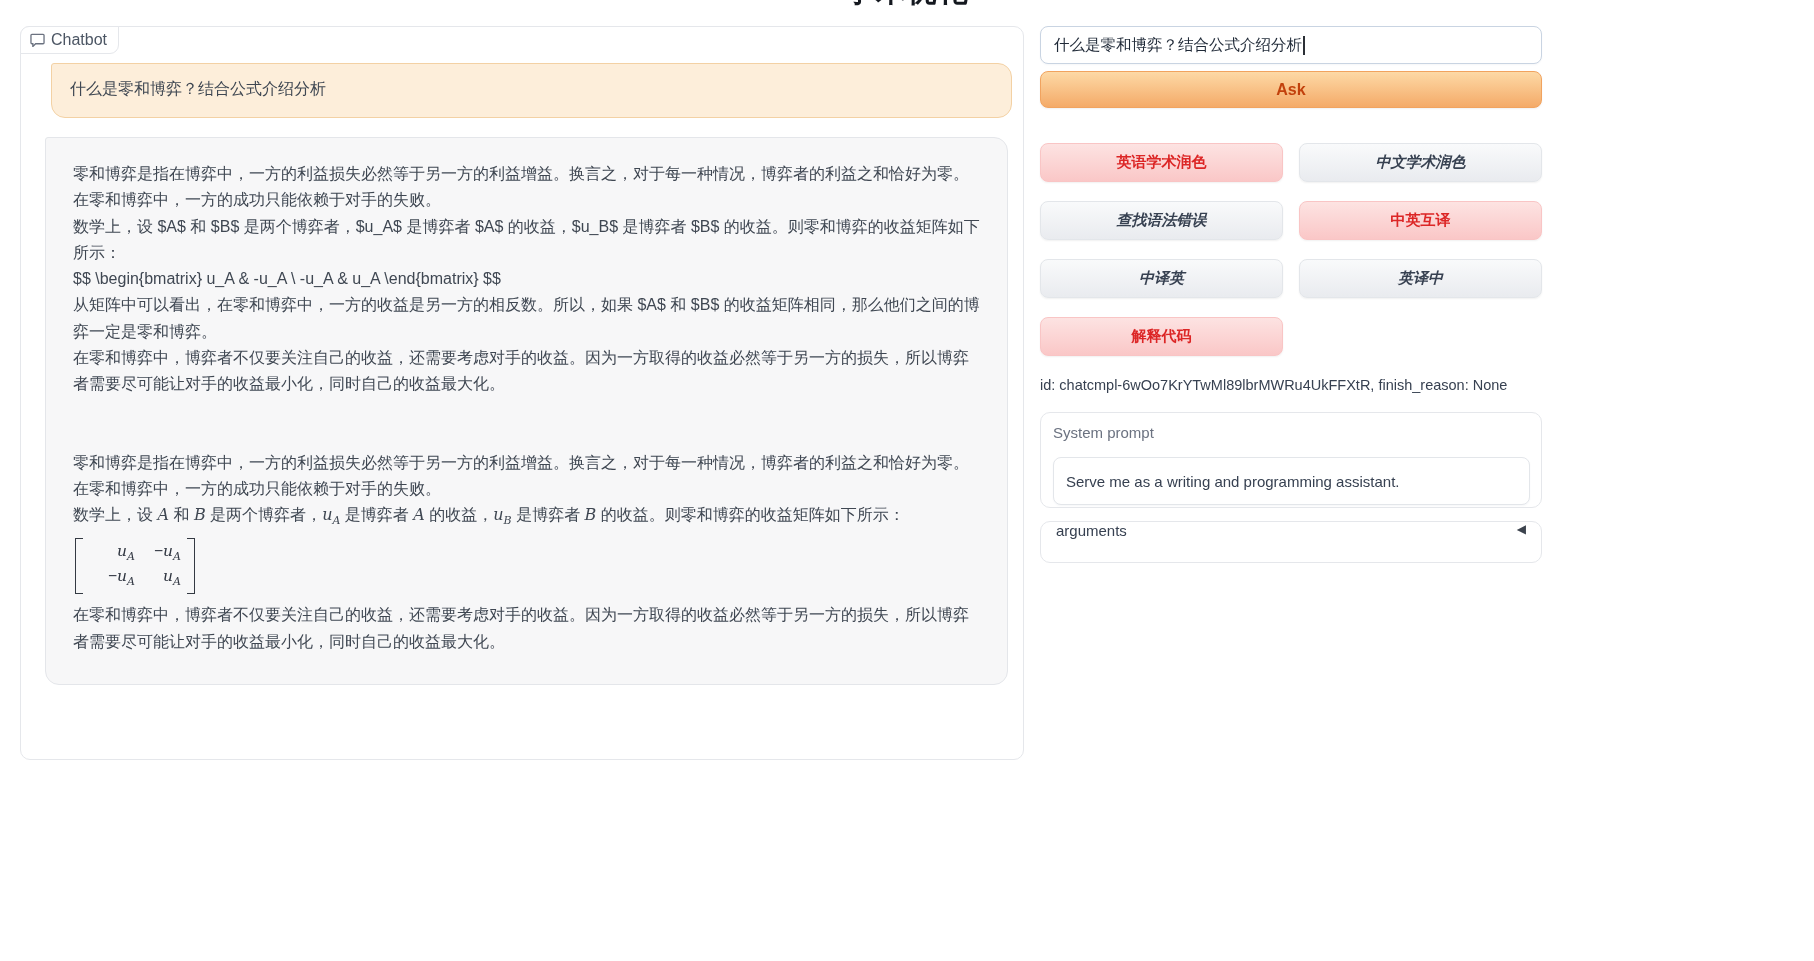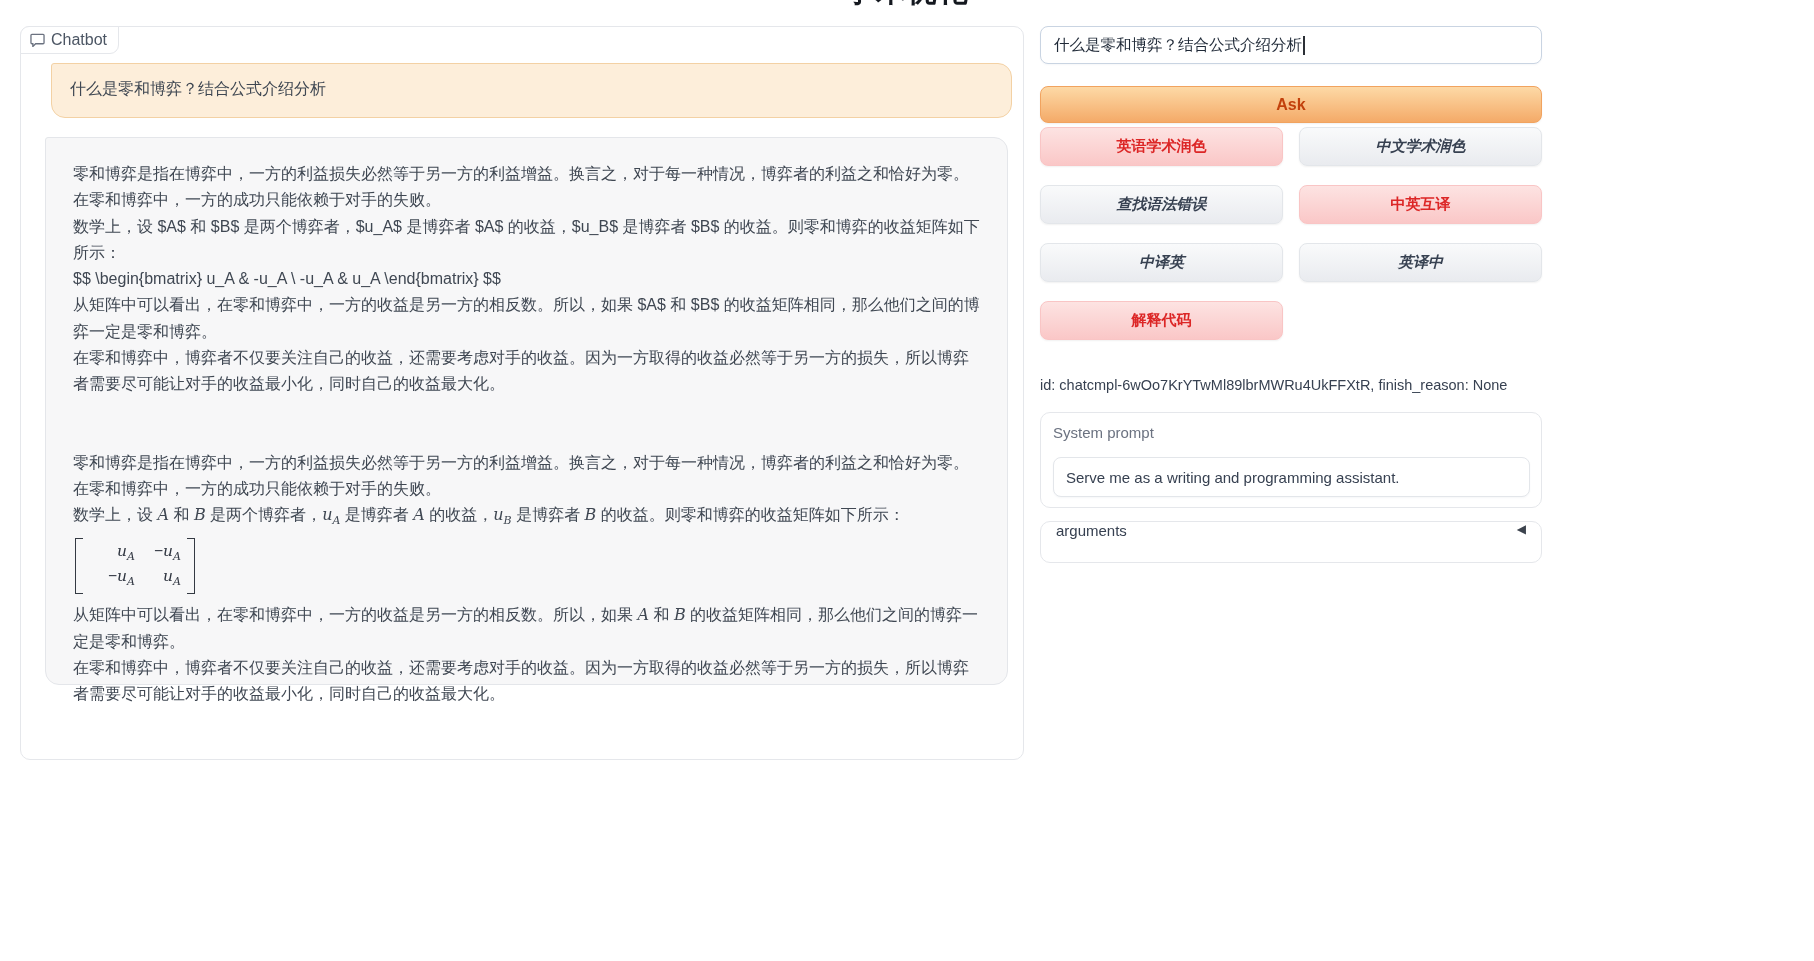--- a/index.html
+++ b/index.html
@@ -43,32 +43,32 @@
   .rt { position:absolute; left:1040px; width:502px; }
   .ask-input { top:26px; height:38px; background:#fff; border:1px solid #c9d4e2; border-radius:8px;
     display:flex; align-items:center; padding:0 13px; font-size:15.5px; color:#1f2937;
     box-shadow:0 1px 2px rgba(25,45,90,.04); }
   .caret { display:inline-block; width:1.5px; height:19px; background:#2b2f36; margin-left:1px; }
 
   .btn { border:1px solid transparent; border-radius:8px; font-weight:700; cursor:pointer;
     box-shadow:0 1px 2px rgba(0,0,0,.06); font-family:inherit; }
   .ask-btn { position:absolute; left:0; top:0; width:502px; height:37px; font-size:16px; color:#c2410c;
     background:linear-gradient(180deg,#fdd9a6 0%,#f4aa68 100%); border-color:#f1a35f; }
-  .ask-wrap { top:86px; height:37px; }
+  .ask-wrap { top:71px; height:37px; }
 
-  .btn-grid { top:127px; display:grid; grid-template-columns:243px 243px; column-gap:16px; row-gap:19px; }
+  .btn-grid { top:143px; display:grid; grid-template-columns:243px 243px; column-gap:16px; row-gap:19px; }
   .qbtn { height:39px; font-size:15px; }
   .qbtn.gray { background:linear-gradient(180deg,#f9fafb 0%,#e9ebef 100%); color:#374151; border-color:#e3e6ea;font-style:italic; }
   .qbtn.pink { background:linear-gradient(180deg,#fde3e2 0%,#fac7c7 100%); color:#dc2626; border-color:#f9c5c5; }
 
   .status-line { top:377px; font-size:14.5px; color:#374151; }
 
   .sys-box { top:412px; height:96px; background:#fff; border:1px solid #e5e7eb; border-radius:10px; padding:11px 12px; }
   .sys-label { color:#6b7280; font-size:15px; margin-bottom:16px; }
-  .sys-input { width:477px; height:40px; background:#fff; border:1px solid #e3e6ea; border-radius:8px;
+  .sys-input { width:477px; height:48px; background:#fff; border:1px solid #e3e6ea; border-radius:8px;
     display:flex; align-items:center; padding:0 12px; font-size:15px; color:#374151;
     box-shadow:0 1px 2px rgba(25,45,90,.04); }
 
   .accordion { top:521px; height:42px; background:#fff; border:1px solid #e5e7eb; border-radius:10px;
     display:flex; align-items:flex-start; justify-content:space-between; padding:0 15px; cursor:pointer; }
   .acc-label { font-size:15px; color:#374151; }
   .acc-arrow { font-size:12px; color:#3c434d; }
 </style>
 </head>
 <body>
@@ -111,21 +111,20 @@
               <span class="mcell"><i class="mv">u</i><sub class="ms"><i class="mv">A</i></sub></span>
               <span class="mcell">−<i class="mv">u</i><sub class="ms"><i class="mv">A</i></sub></span>
             </div>
             <div class="mrow">
               <span class="mcell">−<i class="mv">u</i><sub class="ms"><i class="mv">A</i></sub></span>
               <span class="mcell"><i class="mv">u</i><sub class="ms"><i class="mv">A</i></sub></span>
             </div>
           </span>
         <span class="brk brk-r"></span>
       </div>
-      <p>从矩阵中可以看出，在零和博弈中，一方的收益是另一方的相反数。所以，如果 <i class="mv">A</i> 和 <i class="mv">B</i> 的收益矩阵相同，那么他们之间的博弈一定是零和博弈。</p>
       <p>在零和博弈中，博弈者不仅要关注自己的收益，还需要考虑对手的收益。因为一方取得的收益必然等于另一方的损失，所以博弈者需要尽可能让对手的收益最小化，同时自己的收益最大化。</p>
     </div>
   </div>
 </div>
 
 <div class="rt ask-input">
   <span>什么是零和博弈？结合公式介绍分析</span>
   <span class="caret"></span>
 </div>
 

